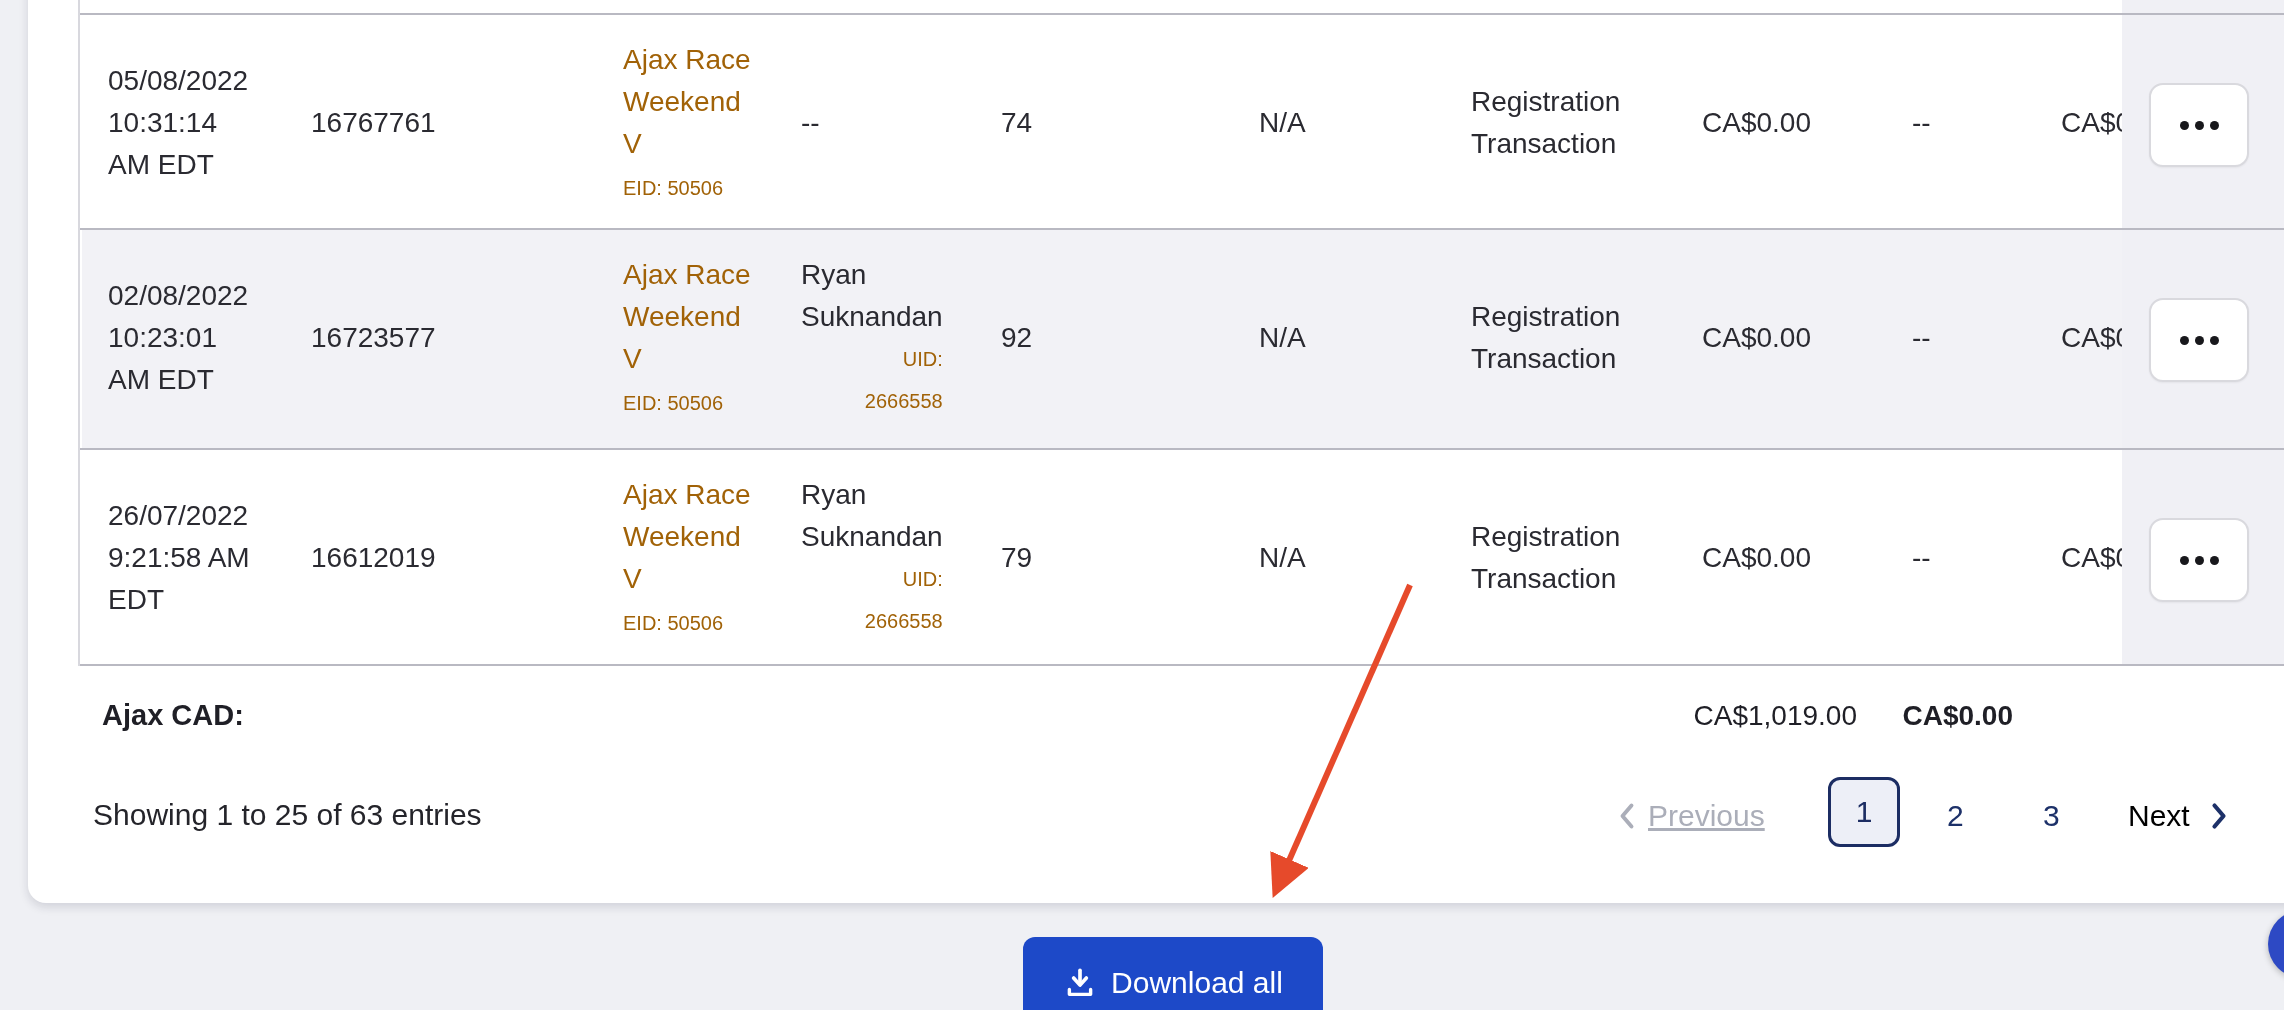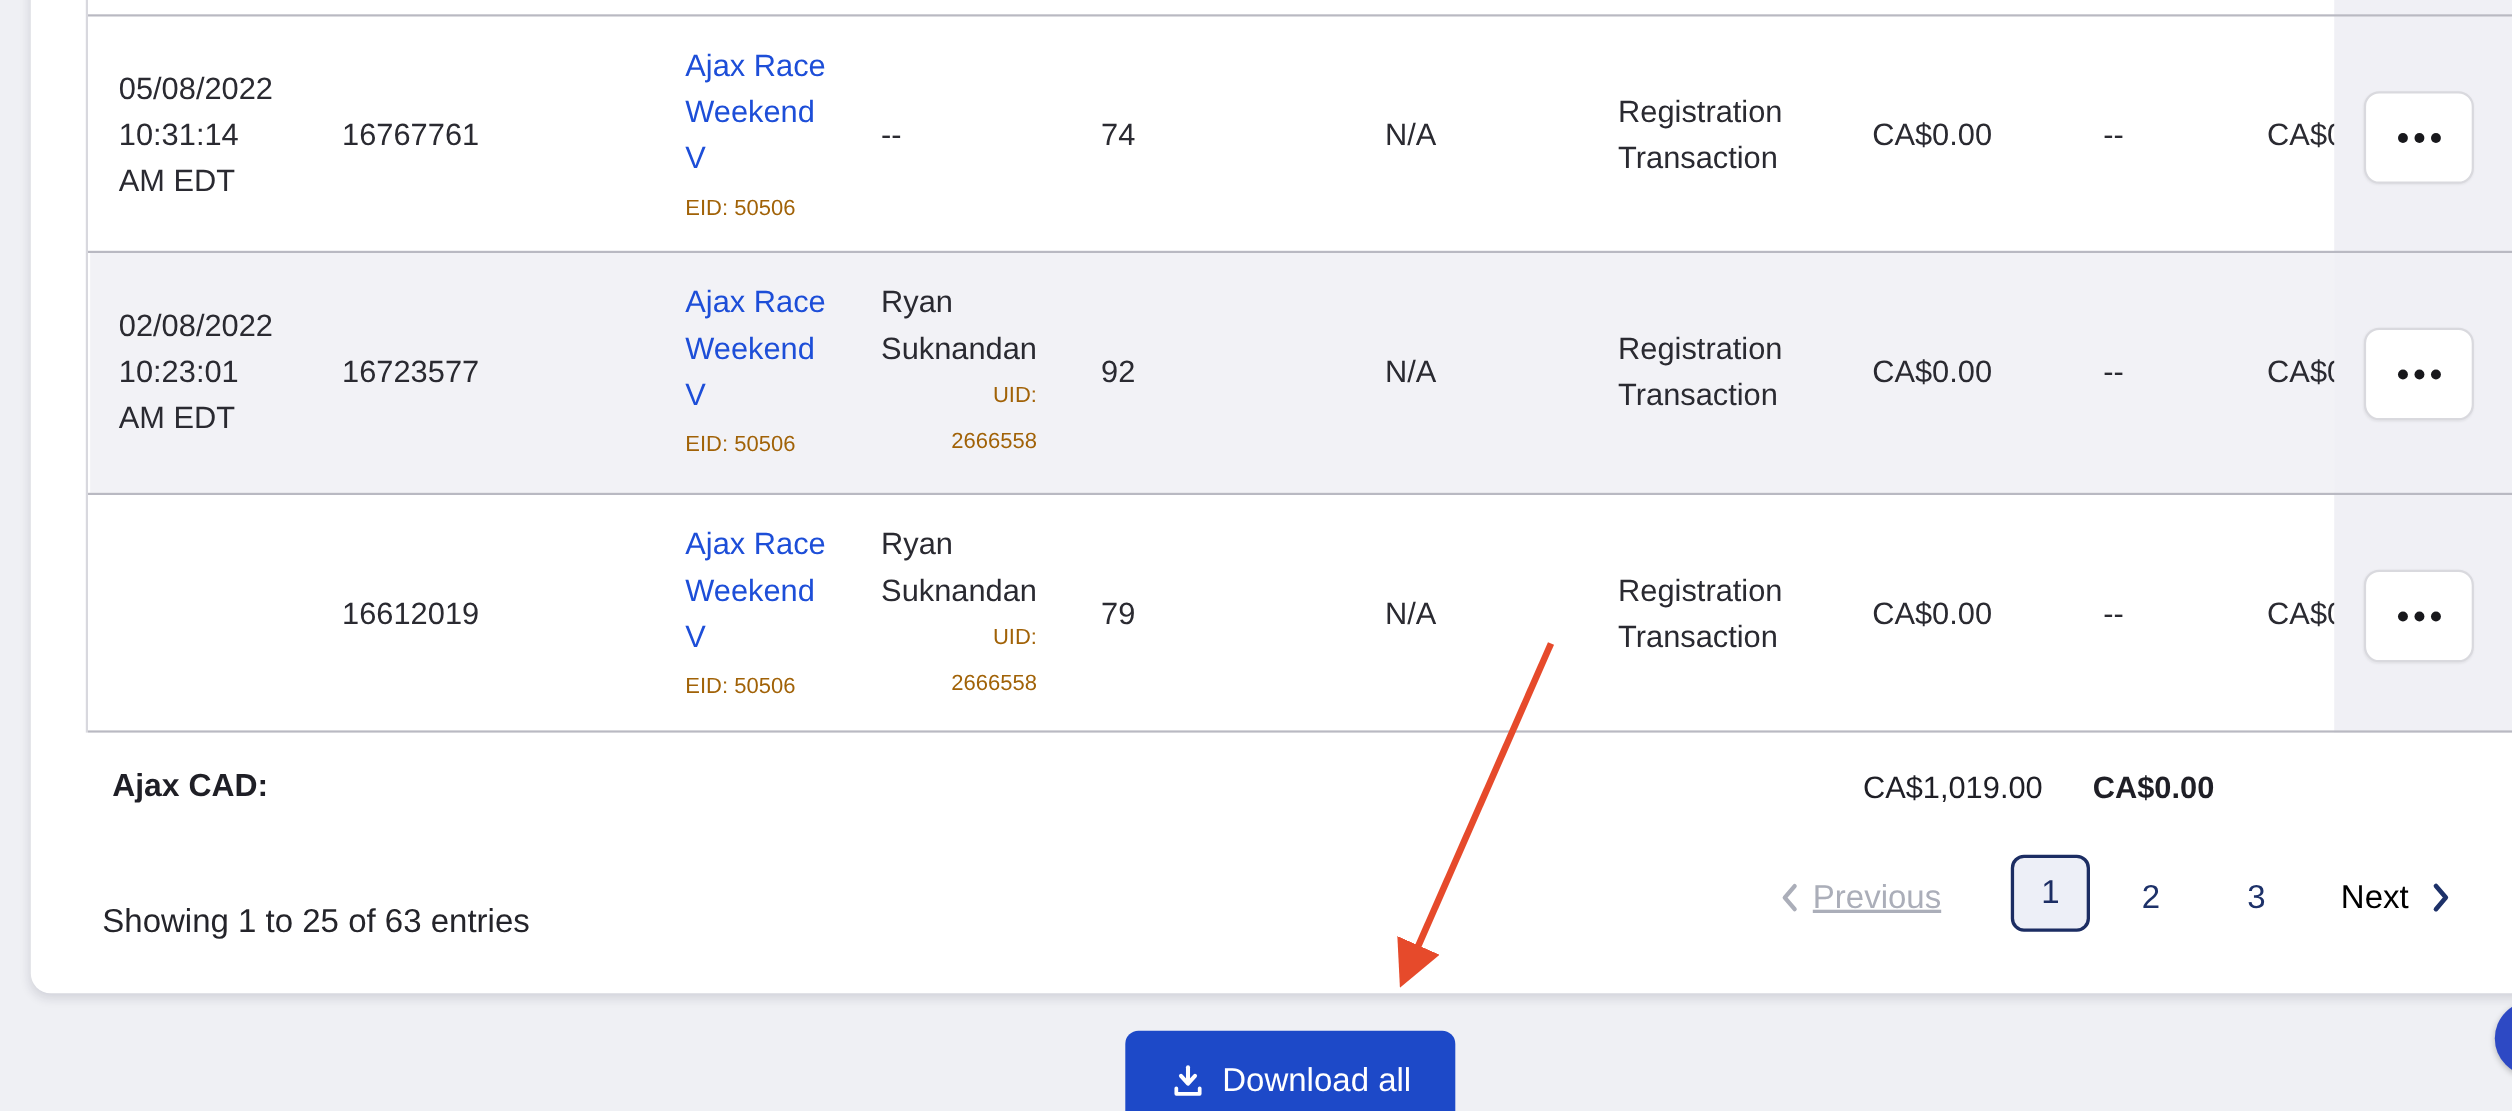--- a/index.html
+++ b/index.html
@@ -14,35 +14,35 @@
   .row{position:absolute;left:2px;width:2204px;}
   .row.alt{background:#f2f2f6;}
   .gray-col{position:absolute;left:2042px;top:0;width:162px;height:666px;background:#f0f0f5;}
   .divider{position:absolute;left:0;width:2206px;height:2px;background:#b9b9c2;}
 
   .cell{position:absolute;white-space:nowrap;font-size:28px;line-height:42px;color:#2a2a31;}
   .lines1{top:87px}.lines2{top:66px}.lines3{top:45px}.lines4{top:24px}
   .c-date{left:26px}.c-id{left:229px}.c-event{left:541px}.c-name{left:719px}.c-qty{left:919px}
   .c-na{left:1177px}.c-type{left:1389px}.c-amt{left:1620px}.c-dash{left:1830px}
   .c-amt2{left:1979px;width:130px;overflow:hidden;}
-  .link-line{color:#1d4ed8;display:block;}
+  .link-line{color:#a16207;display:block;}
   .sub{font-size:20px;color:#a16207;text-align:right;}
 
   .more-btn{position:absolute;left:2067px;top:68px;width:96px;height:80px;background:#fff;border:2px solid #d9d9de;
             border-radius:14px;z-index:5;display:flex;align-items:center;justify-content:center;gap:6px;
             box-shadow:0 1px 2px rgba(0,0,0,.05);cursor:pointer;}
   .more-btn .dot{width:9px;height:9px;border-radius:50%;background:#18181c;}
 
   
   .totals-label{position:absolute;left:102px;top:699px;font-size:29px;font-weight:bold;color:#1f1f26;white-space:nowrap;}
   .totals-amt1{position:absolute;left:1607px;top:700px;width:250px;text-align:right;font-size:28px;font-weight:normal;color:#1f1f26;}
   .totals-amt2{position:absolute;left:1863px;top:700px;width:150px;text-align:right;font-size:28px;font-weight:bold;color:#1f1f26;}
 
   
-  .showing{position:absolute;left:93px;top:798px;font-size:30px;color:#24242a;white-space:nowrap;margin-top:23px;}
+  .showing{position:absolute;left:93px;top:798px;font-size:30px;color:#24242a;white-space:nowrap;}
   .pag-prev{position:absolute;left:1618px;top:799px;font-size:30px;color:#abaeb9;display:flex;align-items:center;gap:12px;text-decoration:underline;}
   .pag-box{position:absolute;left:1828px;top:777px;width:72px;height:70px;border:3px solid #1c2d63;border-radius:12px;
            background:#edeff7;box-sizing:border-box;display:flex;align-items:center;justify-content:center;
            font-size:30px;color:#1c2d63;cursor:pointer;}
   .pag-num{position:absolute;top:799px;font-size:30px;color:#1d3169;cursor:pointer;}
   .pag-next{position:absolute;left:2128px;top:799px;font-size:30px;color:#000000;display:flex;align-items:center;gap:20px;cursor:pointer;}
 
   
   .download-btn{position:absolute;left:1023px;top:937px;width:300px;height:92px;background:#1d49c8;border:none;
                 border-radius:12px;display:flex;align-items:center;justify-content:center;gap:14px;
@@ -122,20 +122,25 @@
       <div class="cell c-dash lines1">--</div>
       <div class="cell c-amt2 lines1">CA$0.00</div>
       <div class="more-btn">
         <span class="dot"></span>
           <span class="dot"></span>
           <span class="dot"></span>
       </div>
     </div>
 
     <div class="row" style="top:450px;height:214px;background:#ffffff;">
+      <div class="cell c-date lines3">
+        <span style="display:block">26/07/2022</span>
+        <span style="display:block">9:21:58 AM</span>
+        <span style="display:block">EDT</span>
+      </div>
       <div class="cell c-id lines1">16612019</div>
       <div class="cell c-event lines4">
         <a class="link-line">Ajax Race</a>
         <a class="link-line">Weekend</a>
         <a class="link-line">V</a>
         <span class="sub">EID: 50506</span>
       </div>
       <div class="cell c-name lines4">
         <span style="display:block">Ryan</span>
         <span style="display:block">Suknandan</span>

